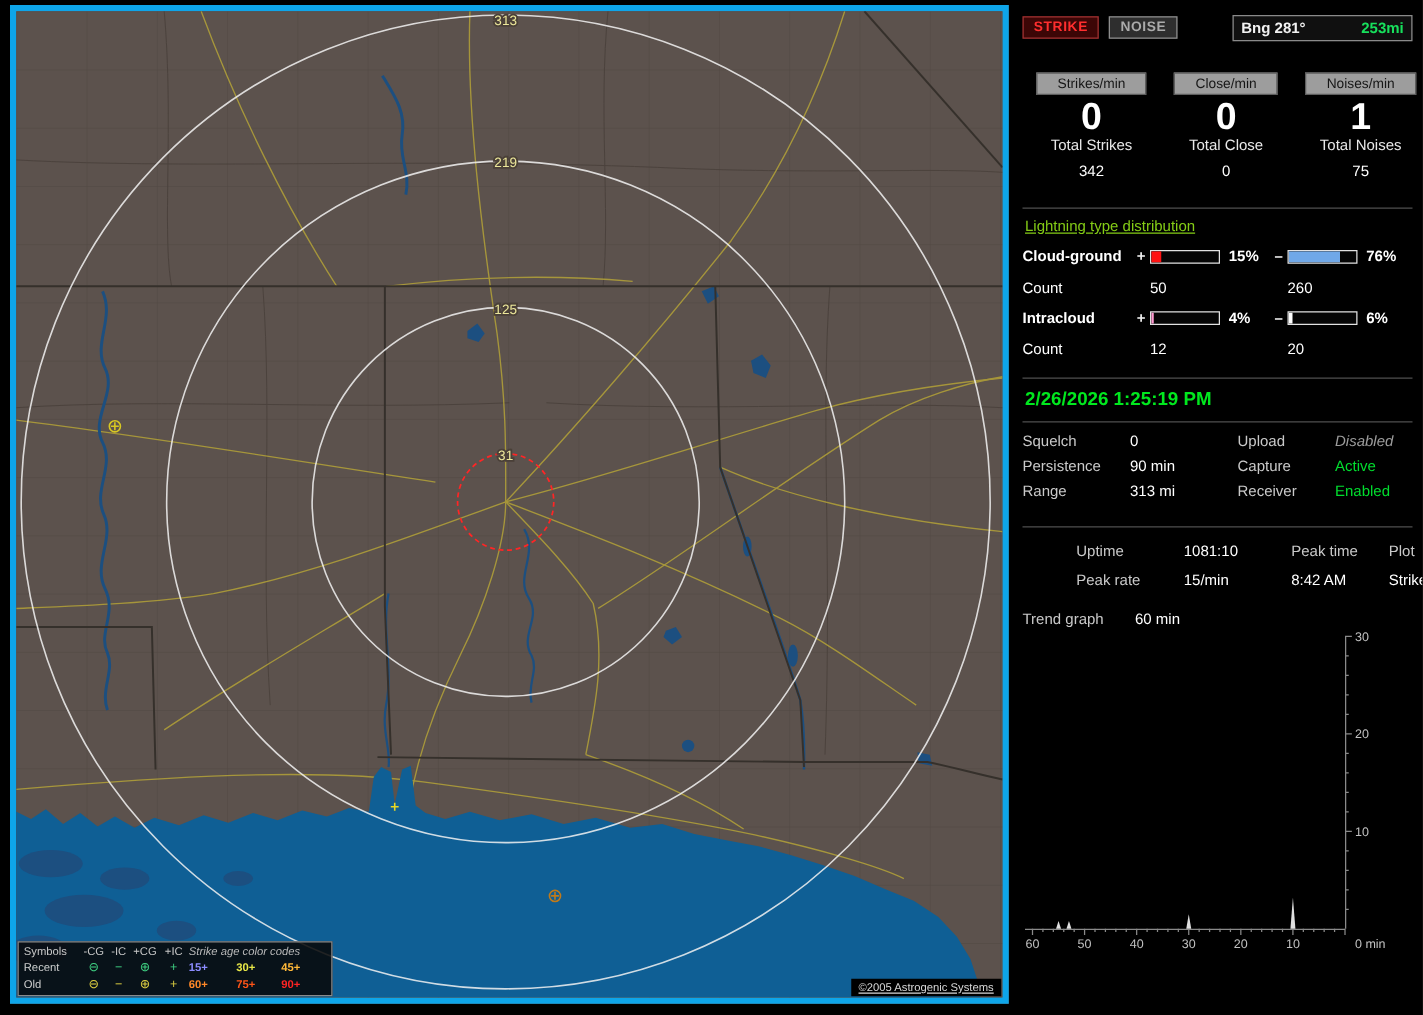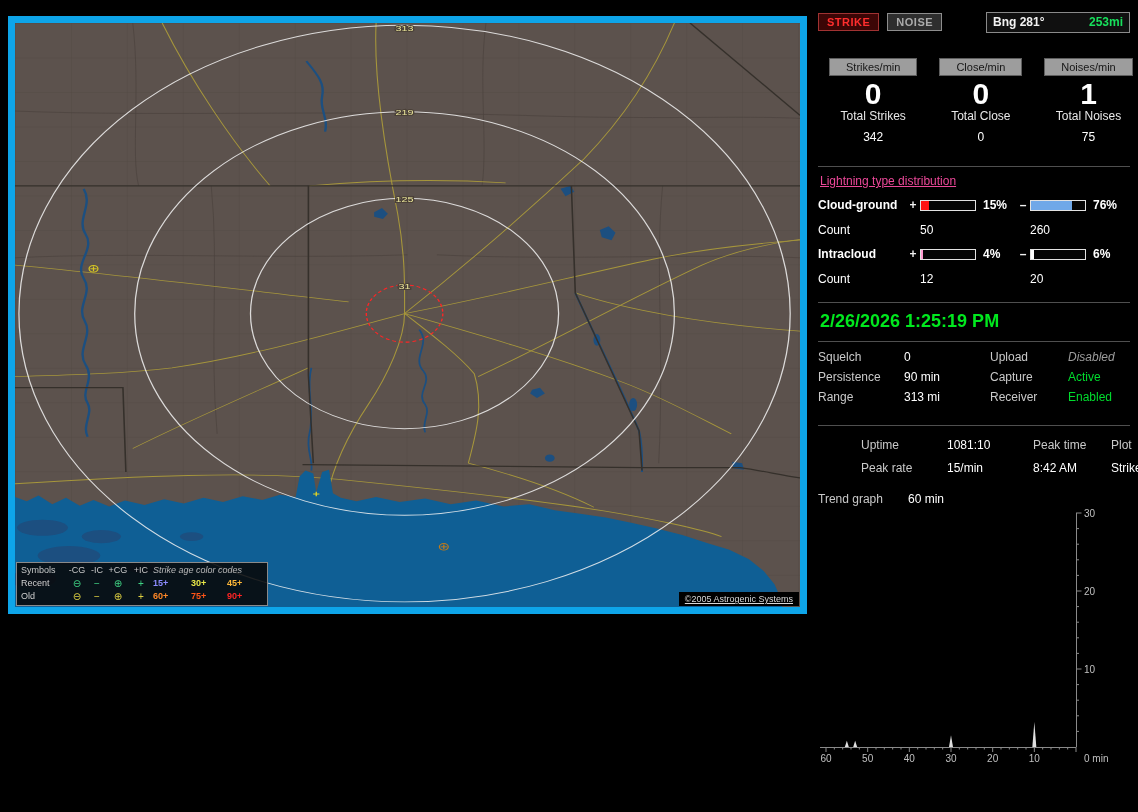--- a/index.html
+++ b/index.html
@@ -1,21 +1,21 @@
 <!DOCTYPE html>
 <html><head>
 <meta charset="utf-8">
 <style>
   html,body{margin:0;padding:0;background:#000;}
   #screen{position:relative;width:1138px;height:812px;background:#000;overflow:hidden;
           font-family:"Liberation Sans","DejaVu Sans",sans-serif;-webkit-font-smoothing:antialiased;}
 
   
-  #map-wrap{position:absolute;left:8px;top:16px;width:799px;height:598px;
-            border:7px solid #0ea5e9;box-sizing:border-box;background:#5c524d;}
+  #map-wrap{position:absolute;left:8px;top:4px;width:799px;height:799px;
+            border:5px solid #0ea5e9;box-sizing:border-box;background:#5c524d;}
   #map-svg{display:block;width:100%;height:100%;}
   .ring-label{paint-order:stroke;}
 
   #legend{position:absolute;left:1px;bottom:1px;background:rgba(8,8,8,0.88);
           border:1px solid #8a8a8a;color:#ccc;font-size:9px;padding:1px 4px 2px 4px;}
   .lg{display:grid;grid-template-columns:46px 20px 20px 22px 24px 38px 36px 36px;line-height:13px;}
   .lg .c{text-align:center;}
   .lh{color:#c8c8c8;}
   .lh.ages{grid-column:6/9;color:#b8b8b8;font-style:italic;}
   .ll{color:#cfcfcf;}
@@ -39,32 +39,32 @@
   .rates{display:grid;grid-template-columns:1fr 1fr 1fr;text-align:center;margin-top:26px;}
   .rate-label{background:#9d9d9d;color:#161616;font-size:11px;padding:2px 16px;margin:0 11px;
               border:1px solid #5e5e5e;cursor:pointer;}
   .rate-value{font-size:30px;font-weight:bold;margin-top:3px;line-height:30px;color:#fff;}
   .total-label{color:#e8e8e8;}
   .total-value{margin-top:7px;color:#fff;}
 
   .divider{border-top:1px solid #4f4f4f;}
   .d1{margin-top:22px;} .d2{margin-top:12px;} .d3{margin-top:0;} .d4{margin-top:18px;}
 
-  .dist-title{margin:7px 0 4px 2px;color:#ec4899;text-decoration:underline;}
+  .dist-title{margin:7px 0 4px 2px;color:#84cc16;text-decoration:underline;}
   .dist-row{display:grid;grid-template-columns:88px 14px 56px 40px 14px 56px 1fr;
             align-items:center;height:26px;}
   .dist-row.count{height:23px;}
   .dist-name{font-weight:bold;}
   .sign{text-align:center;color:#f0f0f0;font-weight:bold;}
   .bar{display:block;height:9px;border:1px solid #e2e2e2;background:#050505;overflow:hidden;}
   .bar .fill{display:block;height:100%;width:0;}
   .pct{padding-left:7px;font-weight:bold;}
   .cnt{font-weight:normal;color:#fff;}
 
-  .datetime{color:#00e81e;font-weight:bold;font-size:18px;padding:8px 2px 9px 2px;}
+  .datetime{color:#00e81e;font-weight:bold;font-size:15px;padding:8px 2px 9px 2px;}
 
   .kv-row{display:grid;grid-template-columns:86px 86px 78px 1fr;align-items:center;height:20px;}
   .stats .kv-row{height:23px;margin-left:43px;}
   .lbl{color:#c9c9c9;}
   .val{color:#fff;}
   .settings{margin-top:5px;}
   .stats{margin-top:7px;}
 
   .trend-head{display:grid;grid-template-columns:90px 1fr;margin-top:13px;}
   #trend-svg{display:block;margin-top:3px;}

